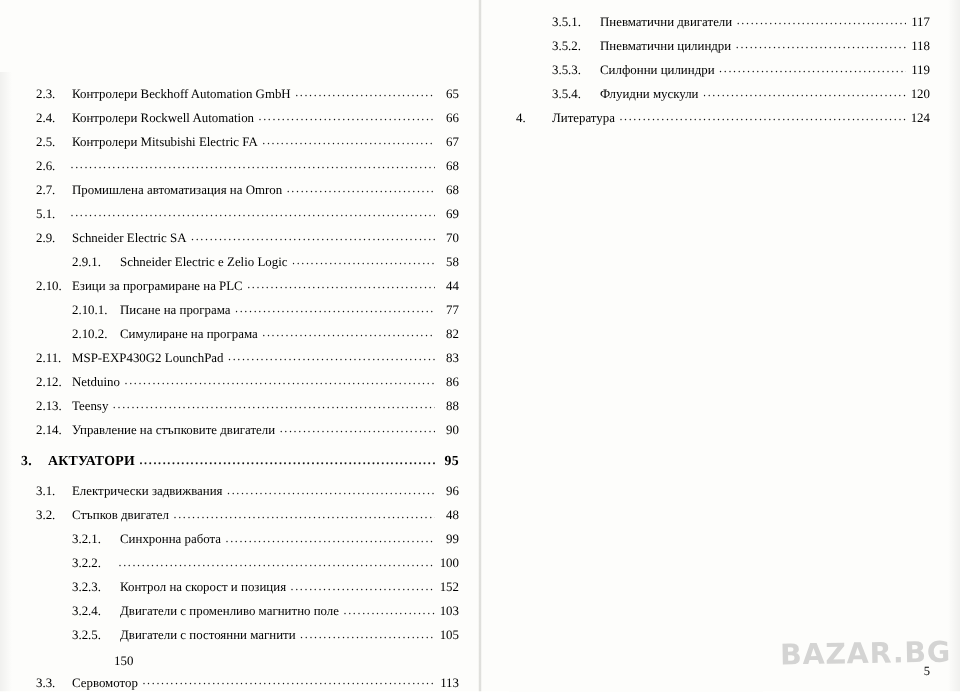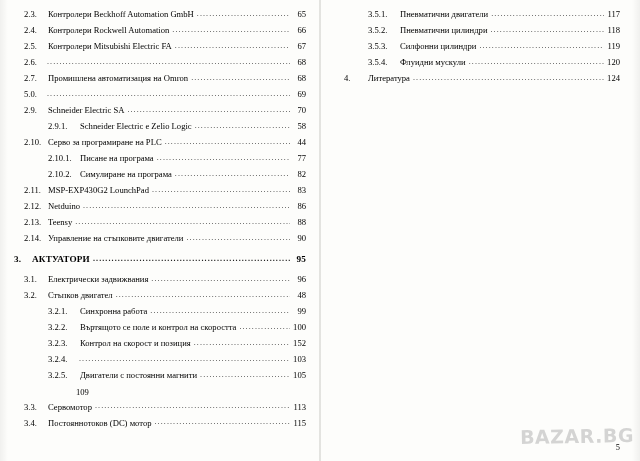--- a/index.html
+++ b/index.html
@@ -21,20 +21,21 @@
     display: flex;
     background: #fdfdfb;
   }
   .col {
     position: relative;
     box-sizing: border-box;
   }
   .col-left {
     width: 320px;
     padding: 10px 14px 0 14px;
+    margin-top: 48px;
   }
   .col-right {
     width: 320px;
     padding: 10px 20px 0 14px;
   }
   .spine {
     position: absolute;
     left: 319px;
     top: 0;
     width: 2px;
@@ -172,39 +173,39 @@
         <span class="dots">..........................................................................................................</span>
         <span class="pg">68</span>
       </div>
       <div class="toc-line lvl-2">
         <span class="num">2.7.</span>
         <span class="txt">Промишлена автоматизация на Omron</span>
         <span class="dots">..........................................................................................................</span>
         <span class="pg">68</span>
       </div>
       <div class="toc-line lvl-2">
-        <span class="num">5.0.</span>
+        <span class="num">5.1.</span>
         <span class="dots">..........................................................................................................</span>
         <span class="pg">69</span>
       </div>
       <div class="toc-line lvl-2">
         <span class="num">2.9.</span>
         <span class="txt">Schneider Electric SA</span>
         <span class="dots">..........................................................................................................</span>
         <span class="pg">70</span>
       </div>
       <div class="toc-line lvl-3">
         <span class="num">2.9.1.</span>
         <span class="txt">Schneider Electric е Zelio Logic</span>
         <span class="dots">..........................................................................................................</span>
         <span class="pg">58</span>
       </div>
       <div class="toc-line lvl-2">
         <span class="num">2.10.</span>
-        <span class="txt">Серво за програмиране на PLC</span>
+        <span class="txt">Езици за програмиране на PLC</span>
         <span class="dots">..........................................................................................................</span>
         <span class="pg">44</span>
       </div>
       <div class="toc-line lvl-3">
         <span class="num">2.10.1.</span>
         <span class="txt">Писане на програма</span>
         <span class="dots">..........................................................................................................</span>
         <span class="pg">77</span>
       </div>
       <div class="toc-line lvl-3">
@@ -260,44 +261,44 @@
         <span class="pg">48</span>
       </div>
       <div class="toc-line lvl-3">
         <span class="num">3.2.1.</span>
         <span class="txt">Синхронна работа</span>
         <span class="dots">..........................................................................................................</span>
         <span class="pg">99</span>
       </div>
       <div class="toc-line lvl-3">
         <span class="num">3.2.2.</span>
-        <span class="txt">Въртящото се поле и контрол на скоростта</span>
         <span class="dots">..............................................................................</span>
         <span class="pg">100</span>
       </div>
       <div class="toc-line lvl-3">
         <span class="num">3.2.3.</span>
         <span class="txt">Контрол на скорост и позиция</span>
         <span class="dots">..............................................................................</span>
         <span class="pg">152</span>
       </div>
       <div class="toc-line lvl-3">
         <span class="num">3.2.4.</span>
+        <span class="txt">Двигатели с променливо магнитно поле</span>
         <span class="dots">..............................................................................</span>
         <span class="pg">103</span>
       </div>
       <div class="toc-line lvl-3">
         <span class="num">3.2.5.</span>
         <span class="txt">Двигатели с постоянни магнити</span>
         <span class="dots">..............................................................................</span>
         <span class="pg">105</span>
       </div>
 
       <div class="wrap2">
-        <span class="pg2">109</span>
+        <span class="pg2">150</span>
       </div>
 
       <div class="toc-line lvl-2">
         <span class="num">3.3.</span>
         <span class="txt">Серво­мотор</span>
         <span class="dots">..........................................................................................................</span>
         <span class="pg">113</span>
       </div>
       <div class="toc-line lvl-2">
         <span class="num">3.4.</span>

